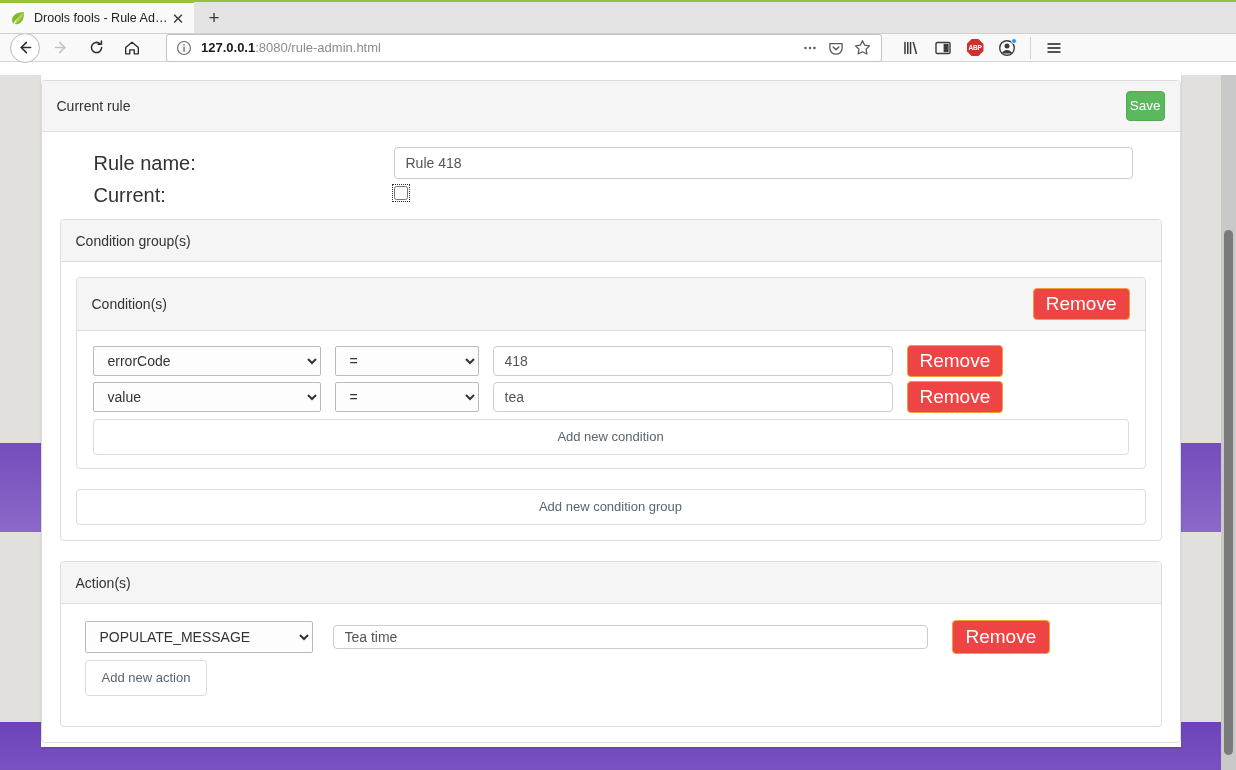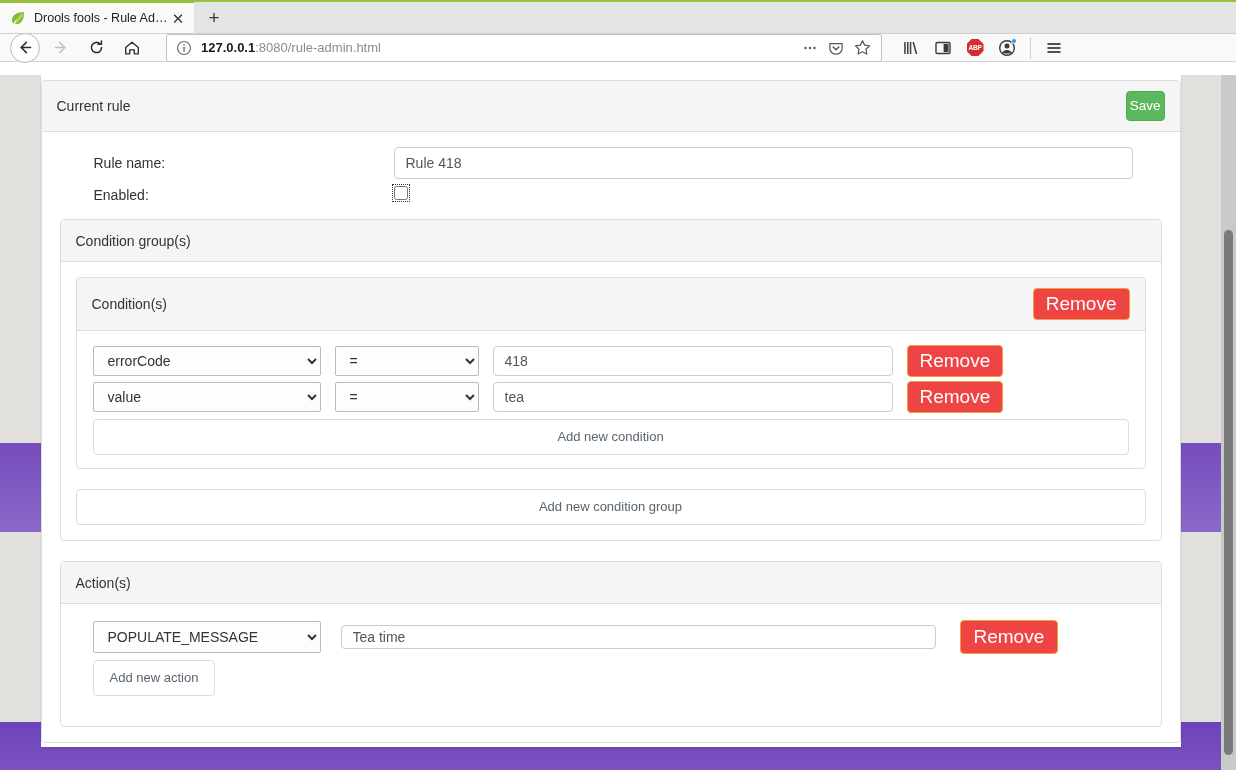--- a/index.html
+++ b/index.html
@@ -245,21 +245,21 @@
   .btn-block { display: block; width: 100%; text-align: center; padding: 8px 12px; }
 
   .form-row {
     display: flex;
     align-items: center;
     margin-bottom: 10px;
   }
   .form-label {
     width: 352px;
     padding-left: 52px;
-    font-size: 14px;
+    font-size: 20px;
     color: #333;
     line-height: 20px;
   }
   .form-ctrl-wrap { flex: 1; padding-right: 47px; }
 
   input.txt {
     font-family: "Liberation Sans", sans-serif;
     font-size: 14px;
     color: #555;
     height: 32px;
@@ -424,21 +424,21 @@
           <div class="panel-body" style="padding:15px 0 15px 0;">
 
             <div class="form-row" style="margin-bottom:6px;">
               <div class="form-label">Rule name:</div>
               <div class="form-ctrl-wrap">
                 <input class="txt" type="text" value="Rule 418" style="">
               </div>
             </div>
 
             <div class="form-row" style="margin-bottom:14px;">
-              <div class="form-label">Enabled:</div>
+              <div class="form-label">Current:</div>
               <div class="form-ctrl-wrap">
                 <input class="chk" type="checkbox" style="">
               </div>
             </div>
 
             <div style="padding:0 18px;">
               <div class="panel">
                 <div class="panel-head">
                   <div class="panel-title">Condition group(s)</div>
                 </div>
@@ -494,21 +494,21 @@
                   </div>
 
                   <button class="btn btn-default btn-block" style="margin-top:4px;">Add new condition group</button>
                 </div>
               </div>
 
               <div class="panel" style="margin-bottom:0;">
                 <div class="panel-head">
                   <div class="panel-title">Action(s)</div>
                 </div>
-                <div class="panel-body" style="padding:16px 16px 30px 32px;">
+                <div class="panel-body" style="padding:16px 16px 30px 24px;">
                   <div class="act-row">
                     <div class="act-sel">
                       <select class="sel" style="width:100%;height:32px;">
                         <option>POPULATE_MESSAGE</option>
                       </select>
                     </div>
                     <div class="act-val">
                       <input class="txt" type="text" value="Tea time" style="">
                     </div>
                     <div>

